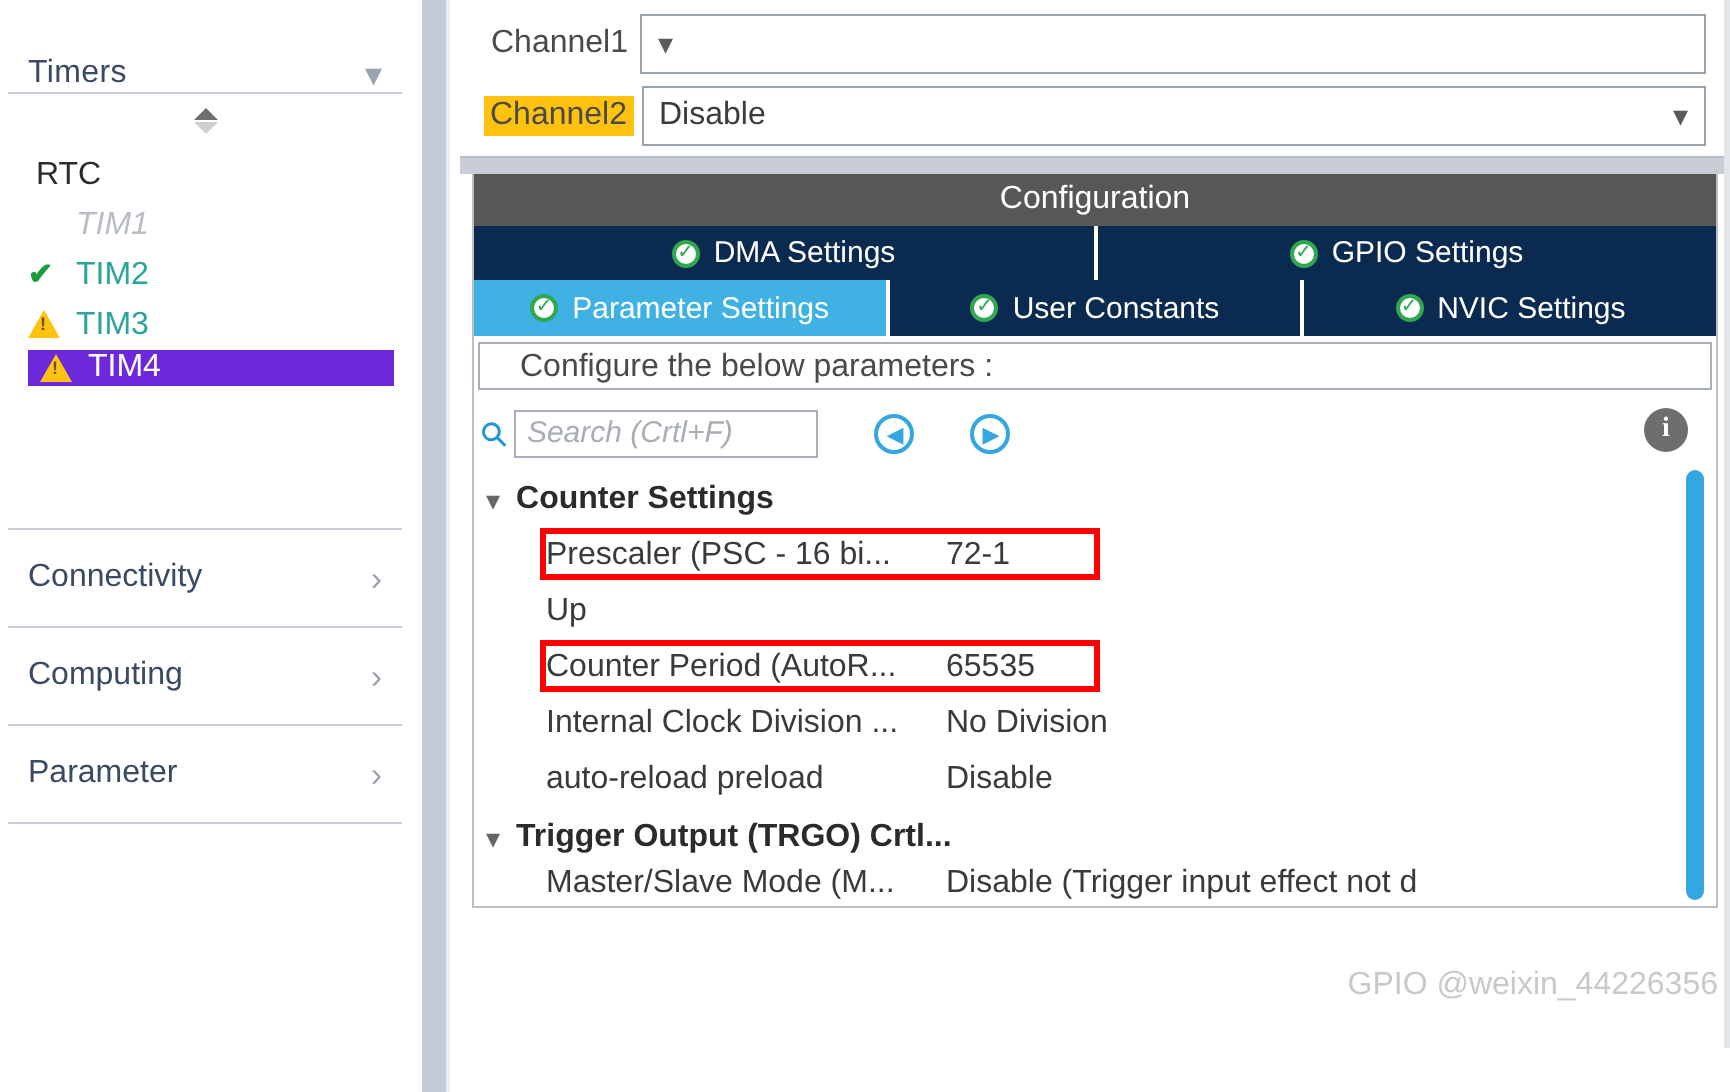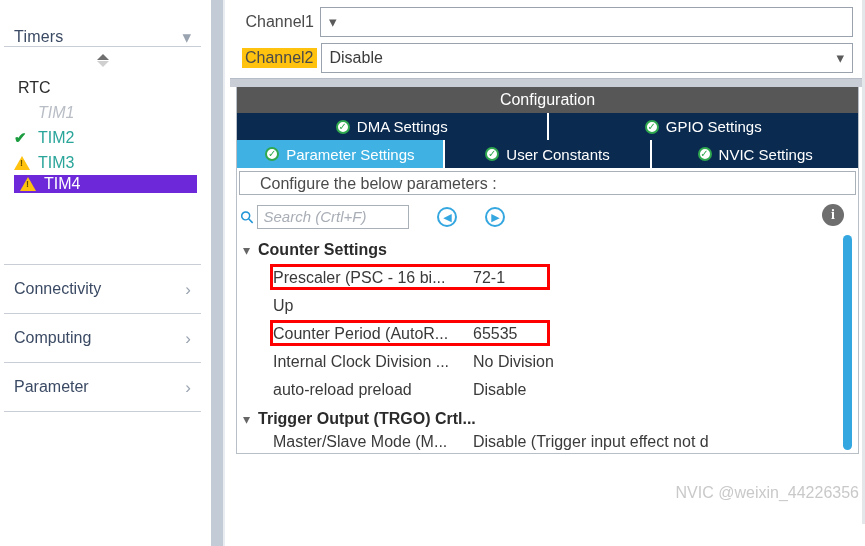--- a/index.html
+++ b/index.html
@@ -300,16 +300,16 @@
           <span>Trigger Output (TRGO) Crtl...</span>
         </div>
 
         <div class="prow cut">
           <span class="pname">Master/Slave Mode (M...</span>
           <span class="pval">Disable (Trigger input effect not d</span>
         </div>
       </div>
     </div>
 
-    <div class="watermark">NVIC @weixin_44226356</div>
+    <div class="watermark">GPIO @weixin_44226356</div>
     <div class="right-edge"></div>
   </div>
 </div>
 
 </body></html>

